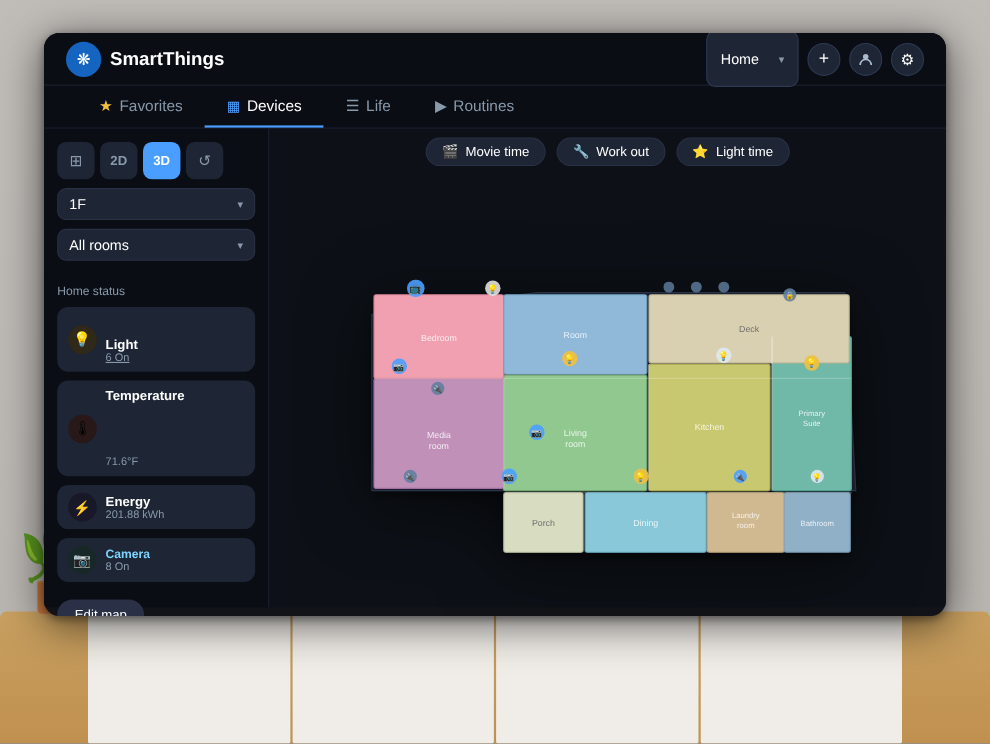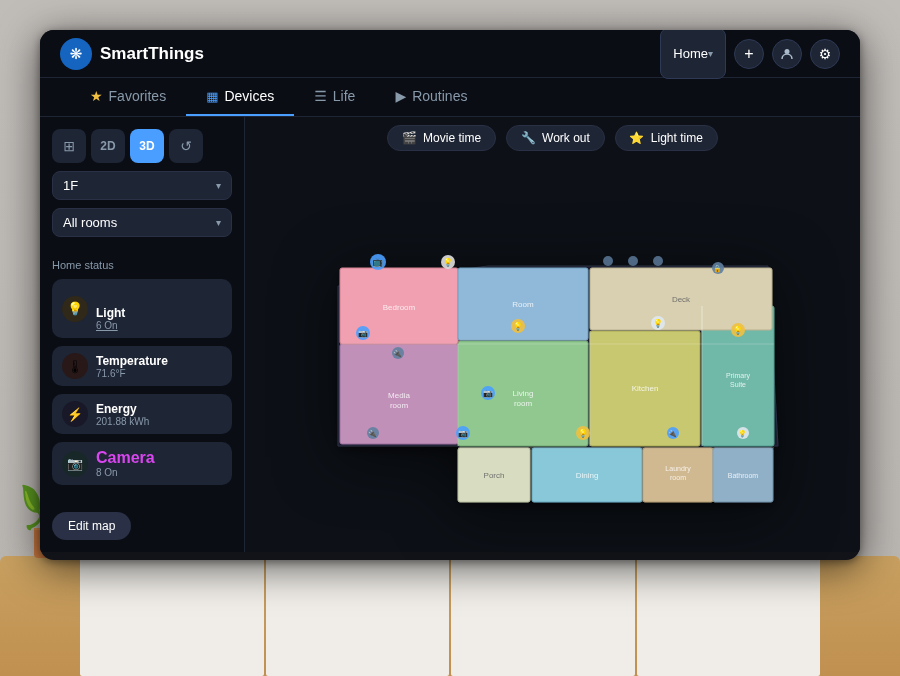--- a/index.html
+++ b/index.html
@@ -48,21 +48,21 @@
   </div>
 
   <div style="position:absolute; top:30px; left:40px; right:40px; height:530px; background:#111318; border-radius:14px; box-shadow: 0 8px 40px rgba(0,0,0,0.6), 0 2px 8px rgba(0,0,0,0.4); overflow:hidden;">
 
     <div style="display:flex; align-items:center; justify-content:space-between; padding:8px 20px; background:#0a0d14; height:48px; border-bottom:1px solid #1e2535;">
       <div style="display:flex; align-items:center; gap:8px;">
         <div style="width:32px; height:32px; background:#1565c0; border-radius:50%; display:flex; align-items:center; justify-content:center; font-size:15px; color:white;">❋</div>
         <span style="color:white; font-size:17px; font-weight:600;">SmartThings</span>
       </div>
       <div style="display:flex; align-items:center; gap:8px;">
-        <div style="display:flex; align-items:center; gap:0; background:#1e2535; border:1px solid #2e3a55; border-radius:8px; padding:17px 12px; color:white; font-size:13px; cursor:pointer;">
+        <div style="display:flex; align-items:center; gap:18px; background:#1e2535; border:1px solid #2e3a55; border-radius:8px; padding:17px 12px; color:white; font-size:13px; cursor:pointer;">
           <span>Home</span>
           <span style="font-size:10px; color:#8899aa;">▾</span>
         </div>
         <div style="width:30px; height:30px; border-radius:50%; background:#1e2535; border:1px solid #2e3a55; display:flex; align-items:center; justify-content:center; color:white; font-size:16px; cursor:pointer;">+</div>
         <div style="width:30px; height:30px; border-radius:50%; background:#1e2535; border:1px solid #2e3a55; display:flex; align-items:center; justify-content:center; color:white; font-size:13px; cursor:pointer;">
           <svg width="14" height="14" viewBox="0 0 14 14" fill="none">
             <circle cx="7" cy="4.5" r="2.5" fill="#aabbcc"></circle>
             <path d="M2 12c0-2.8 2.2-5 5-5s5 2.2 5 5" stroke="#aabbcc" stroke-width="1.5" fill="none"></path>
           </svg>
         </div>
@@ -117,36 +117,36 @@
           <div>
             <div style="color:white; font-size:12px; font-weight:600;margin-top:20px;">Light</div>
             <div style="color:#8899aa; font-size:10px;text-decoration:underline;">6 On</div>
           </div>
         </div>
 
         <div style="background:#1e2535; border-radius:10px; padding:7px 10px; display:flex; align-items:center; gap:8px;">
           <div style="width:26px; height:26px; border-radius:50%; background:#281818; display:flex; align-items:center; justify-content:center; font-size:13px;">🌡</div>
           <div>
             <div style="color:white; font-size:12px; font-weight:600;">Temperature</div>
-            <div style="color:#8899aa; font-size:10px;">71.6°F</div>
+            <div style="color:#8899aa; font-size:10px;margin-top:48px;">71.6°F</div>
           </div>
         </div>
 
         <div style="background:#1e2535; border-radius:10px; padding:7px 10px; display:flex; align-items:center; gap:8px;">
           <div style="width:26px; height:26px; border-radius:50%; background:#181828; display:flex; align-items:center; justify-content:center; font-size:13px;">⚡</div>
           <div>
             <div style="color:white; font-size:12px; font-weight:600;">Energy</div>
             <div style="color:#8899aa; font-size:10px;">201.88 kWh</div>
           </div>
         </div>
 
         <div style="background:#1e2535; border-radius:10px; padding:7px 10px; display:flex; align-items:center; gap:8px;">
           <div style="width:26px; height:26px; border-radius:50%; background:#182828; display:flex; align-items:center; justify-content:center; font-size:13px;">📷</div>
           <div>
-            <div style="color:#d946ef; font-size:16px; font-weight:600;">Camera</div>
+            <div style="color:#7dd3fc; font-size:11px; font-weight:600;">Camera</div>
             <div style="color:#8899aa; font-size:10px;">8 On</div>
           </div>
         </div>
 
         <div style="flex:1;"></div>
         <button style="background:#2a3045; border:none; border-radius:20px; padding:7px 16px; color:white; font-size:12px; cursor:pointer; align-self:flex-start;">Edit map</button>
 
       </div>
 
       <div style="flex:1; display:flex; flex-direction:column; position:relative; background:#0d1117;">

